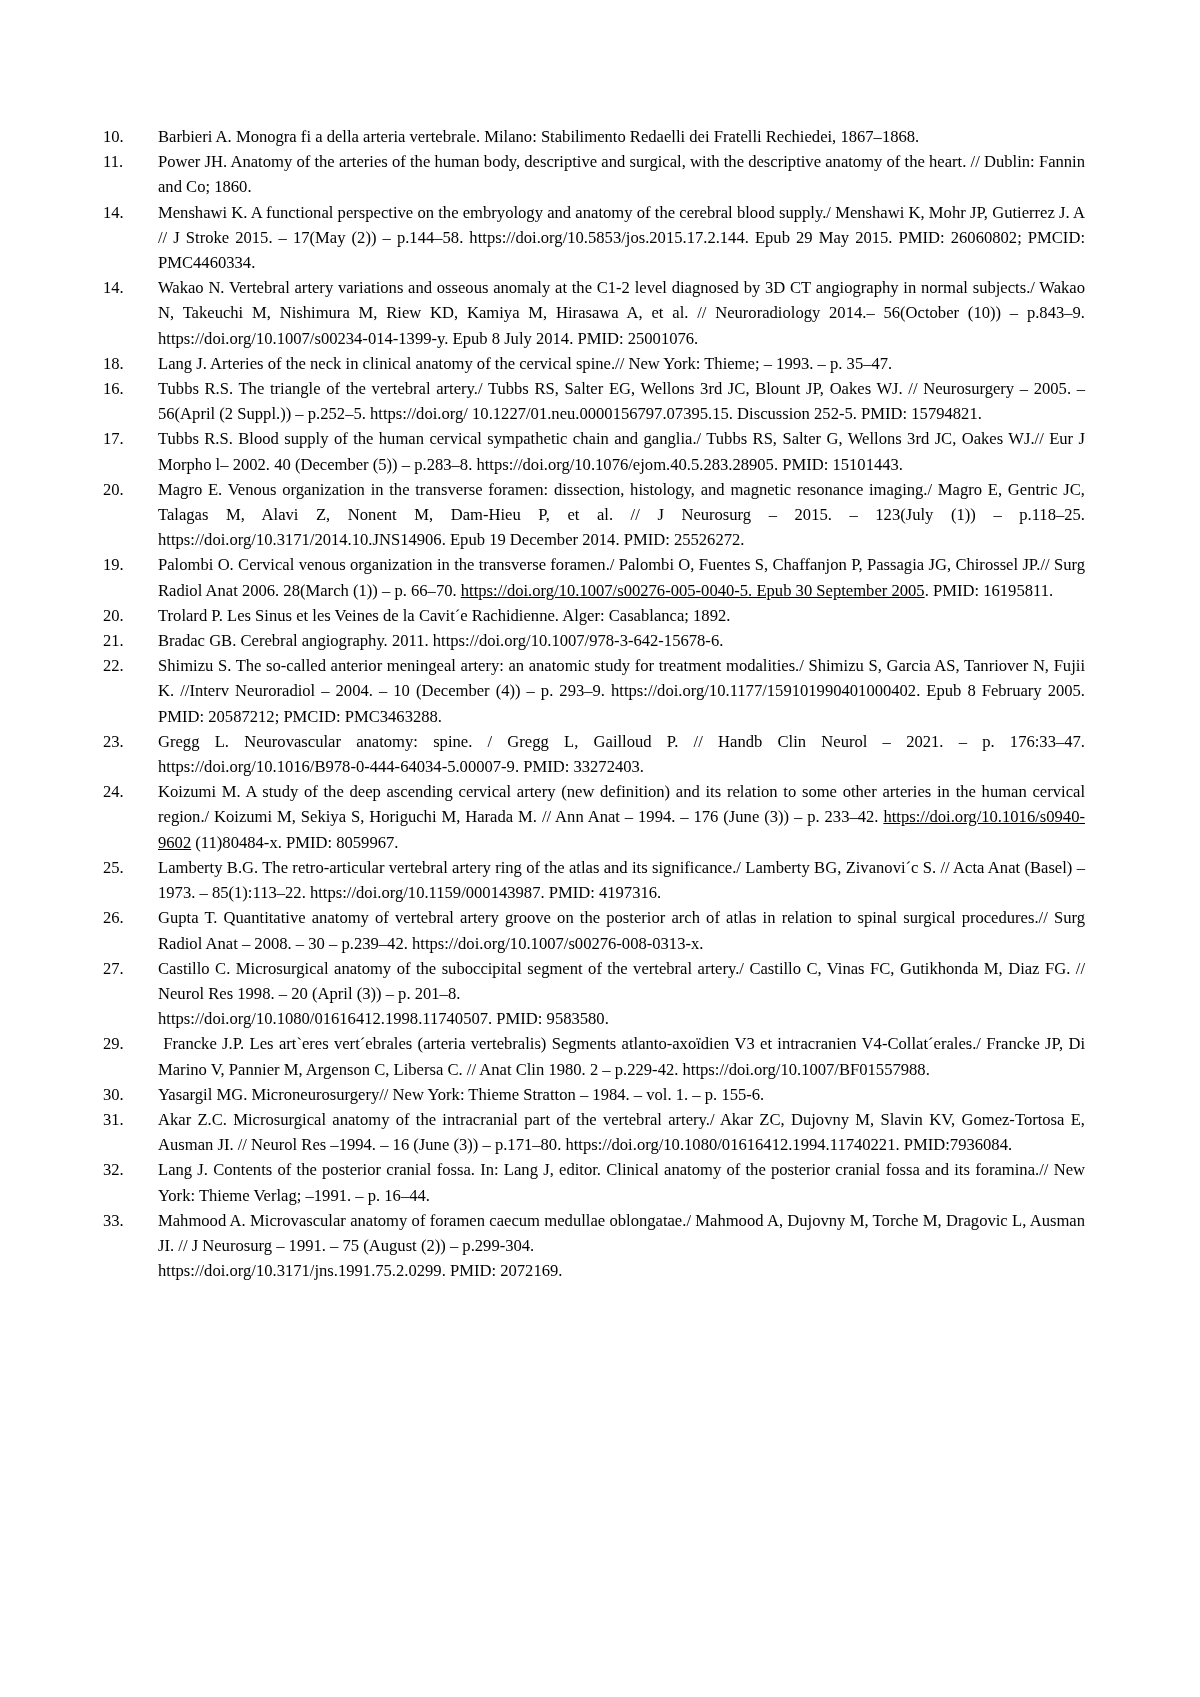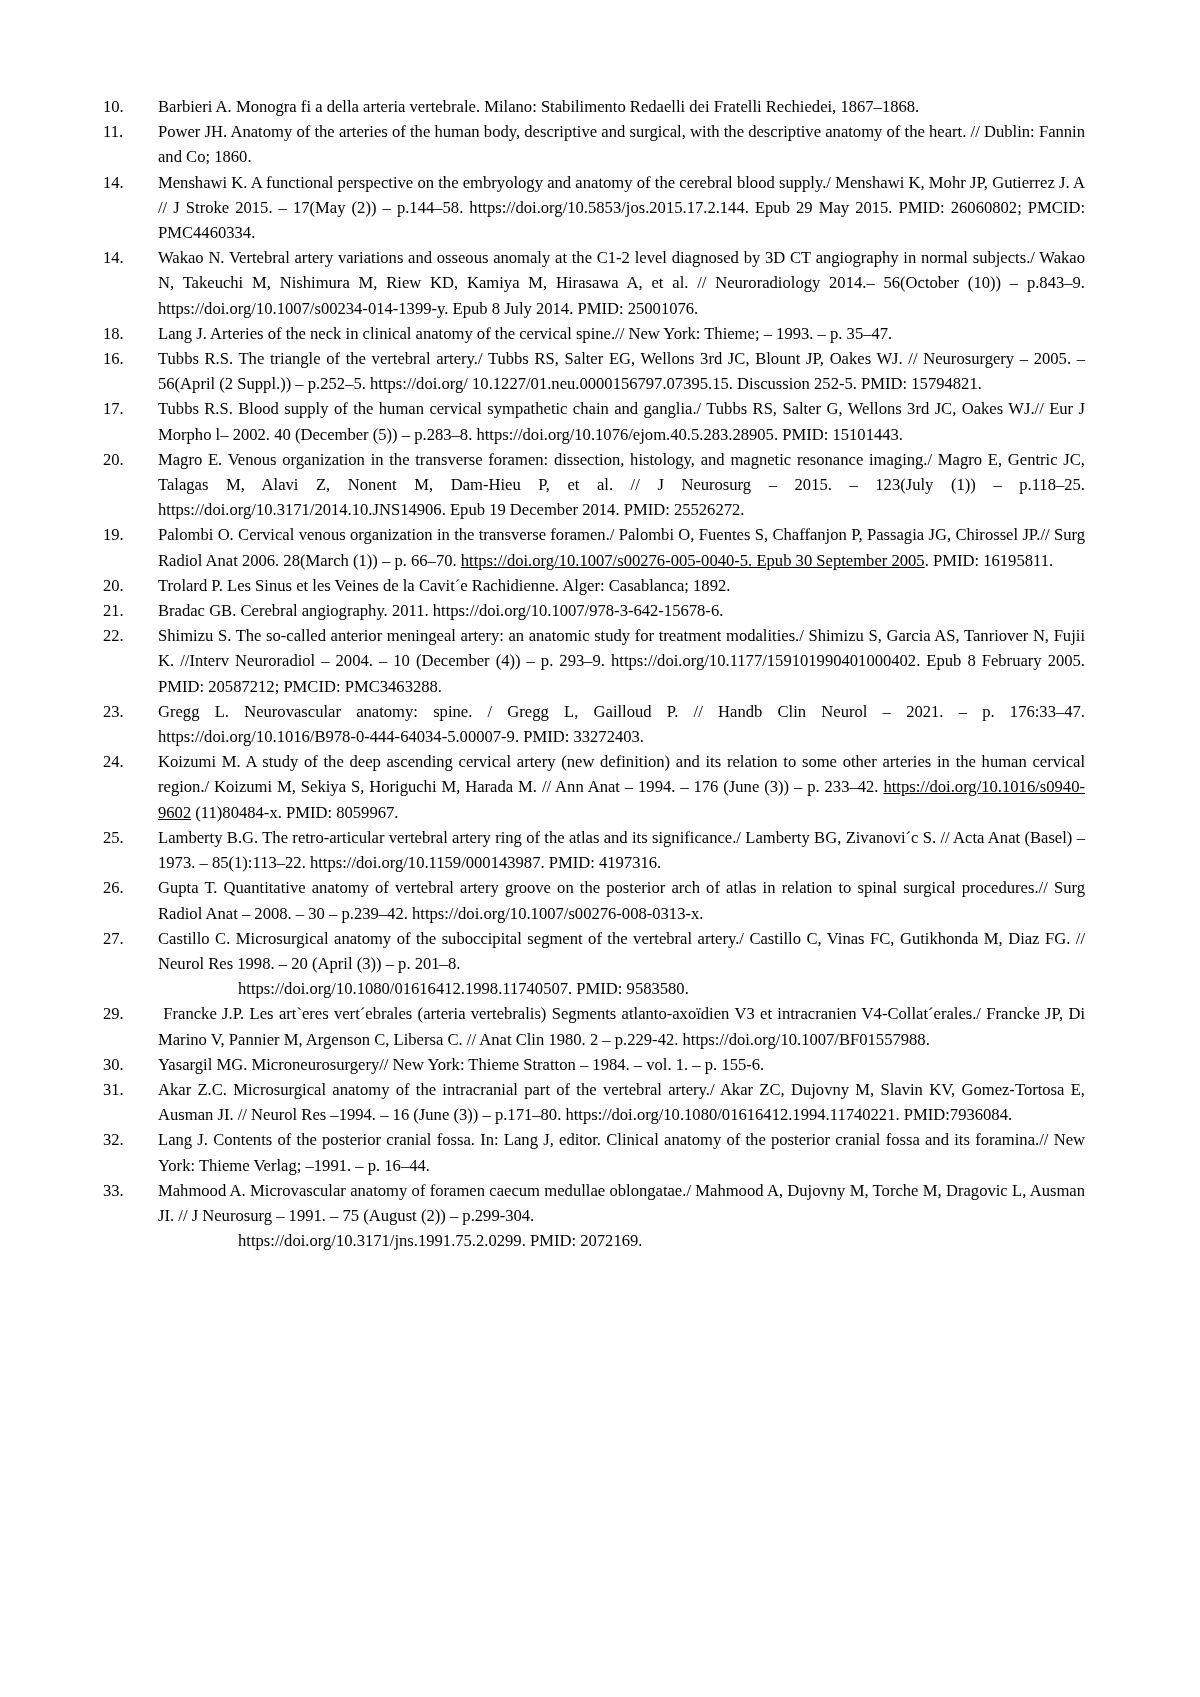--- a/index.html
+++ b/index.html
@@ -13,35 +13,34 @@
   .page {
     position: relative;
     width: 1200px;
     height: 1697px;
     background: #ffffff;
     overflow: hidden;
   }
   .ref-list {
     position: absolute;
     left: 103px;
-    top: 94px;
+    top: 124px;
     width: 982px;
     font-size: 16.6px;
     line-height: 25.2px;
   }
   .ref-item { display: flex; align-items: flex-start; }
   .ref-num {
     width: 55px;
     flex: 0 0 55px;
     text-align: left;
   }
   .ref-body { width: 927px; }
   .ref-text { text-align: justify; }
   .ref-text.indented {
-    margin-left: 80px;
     text-align: left;
   }
   .u { text-decoration: underline; }
 </style>
 </head>
 <body>
 
 <div class="page">
   <div class="ref-list">
       <div class="ref-item">

